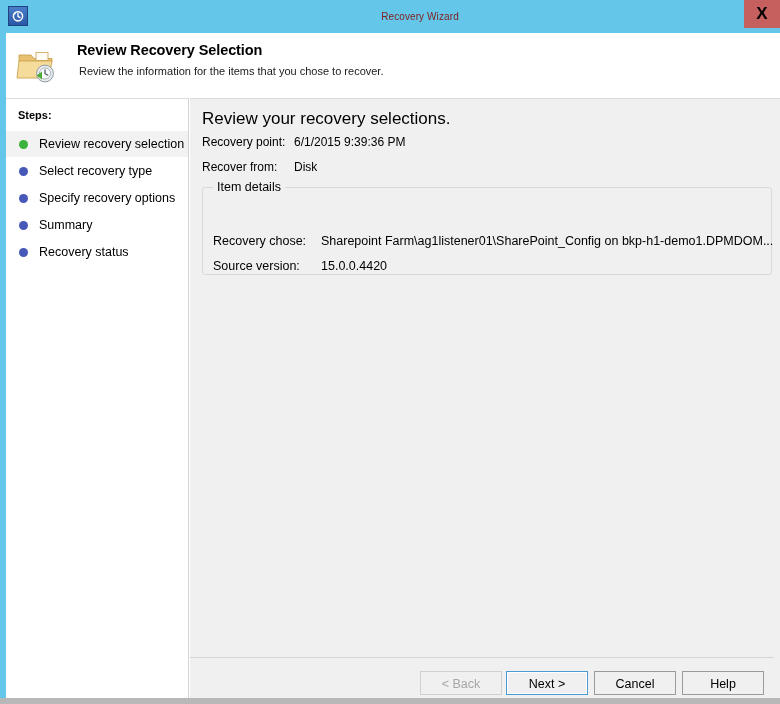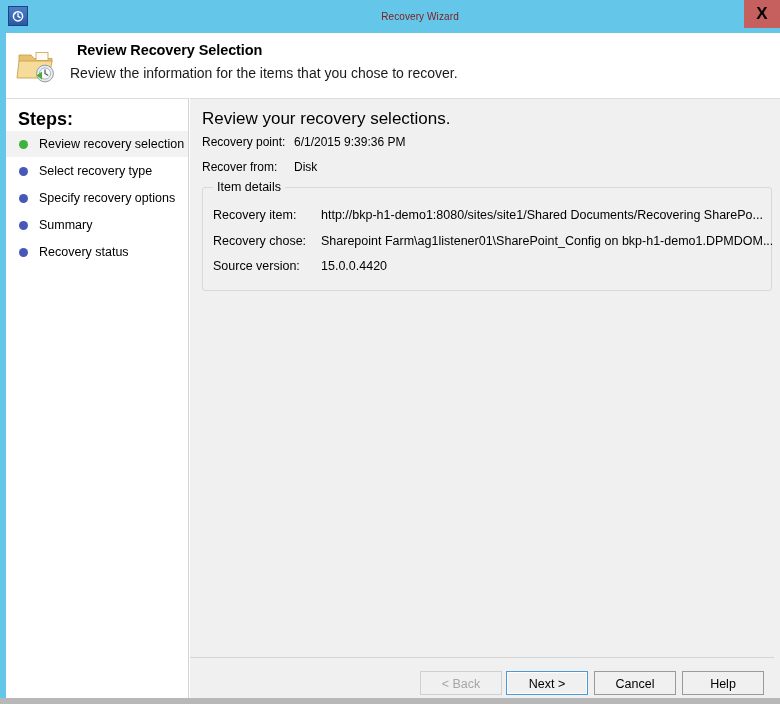--- a/index.html
+++ b/index.html
@@ -95,39 +95,39 @@
   #header-title {
     position: absolute;
     left: 71px; top: 9px;
     font-size: 14.5px;
     font-weight: bold;
     color: #000000;
     letter-spacing: -0.1px;
   }
   #header-sub {
     position: absolute;
-    left: 64px; top: 32px;
-    font-size: 14px;
+    left: 73px; top: 32px;
+    font-size: 11px;
     color: #1a1a1a;
   }
 
   
   #sidebar {
     position: absolute;
     left: 6px; top: 98px;
     width: 183px; height: 600px;
     background: #ffffff;
     border-top: 1px solid #dcdcdc;
     border-right: 1px solid #d4d4d4;
     box-sizing: border-box;
   }
   #steps-label {
     position: absolute;
     left: 12px; top: 10px;
-    font-size: 18px;
+    font-size: 11px;
     font-weight: bold;
     color: #000000;
   }
   .step-row {
     position: absolute;
     left: 0;
     width: 182px;
     height: 26px;
     display: flex;
     align-items: center;
@@ -168,21 +168,21 @@
     color: #000000;
     white-space: nowrap;
   }
   .kv-key { display: inline-block; width: 92px; }
   .kv-val { display: inline-block; }
 
   
   #groupbox {
     position: absolute;
     left: 12px; top: 88px;
-    width: 570px; height: 104px;
+    width: 570px; height: 88px;
     border: 1px solid #d9d9d9;
     border-radius: 3px;
     box-sizing: border-box;
   }
   #groupbox-legend {
     position: absolute;
     left: 10px; top: -8px;
     background: #f0f0f0;
     padding: 0 4px;
     font-size: 12.5px;
@@ -297,23 +297,20 @@
     <div class="kv-row" style="top:36px">
       <span class="kv-key">Recovery point:</span><span class="kv-val">6/1/2015 9:39:36 PM</span>
     </div>
     <div class="kv-row" style="top:61px">
       <span class="kv-key">Recover from:</span><span class="kv-val">Disk</span>
     </div>
 
     <div id="groupbox">
       <div id="groupbox-legend">Item details</div>
 
-      <div class="gb-row" style="top:20px">
-        <span class="gb-key">Recovery item:</span><span class="gb-val">http://bkp-h1-demo1:8080/sites/site1/Shared Documents/Recovering SharePo...</span>
-      </div>
       <div class="gb-row" style="top:46px">
         <span class="gb-key">Recovery chose:</span><span class="gb-val">Sharepoint Farm\ag1listener01\SharePoint_Config on bkp-h1-demo1.DPMDOM...</span>
       </div>
       <div class="gb-row" style="top:71px">
         <span class="gb-key">Source version:</span><span class="gb-val">15.0.0.4420</span>
       </div>
     </div>
   </div>
 
   <div id="button-separator"></div>

